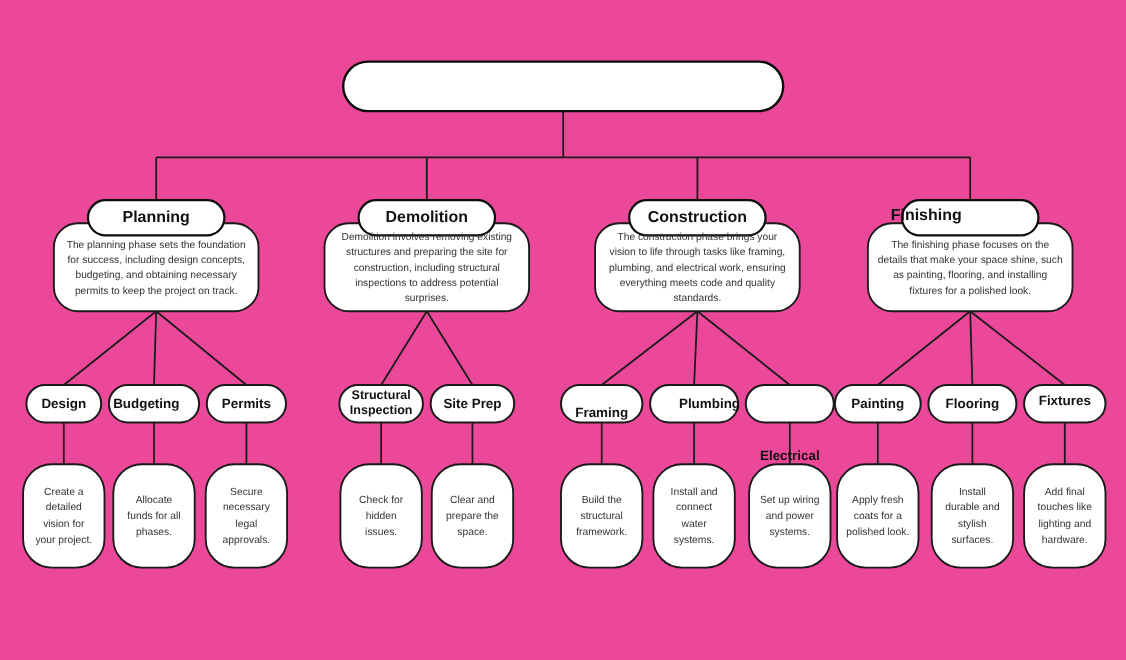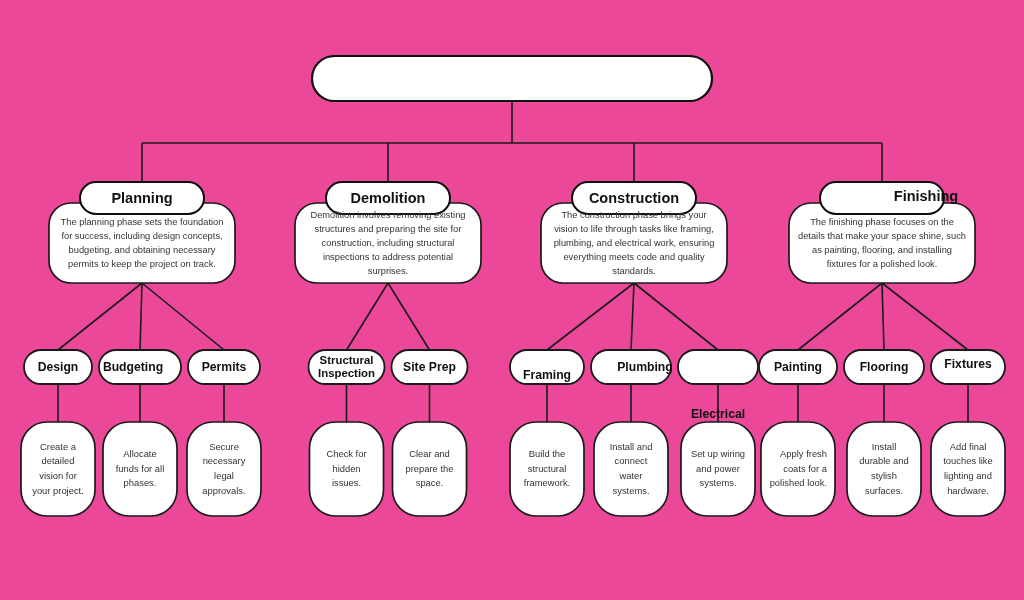--- a/index.html
+++ b/index.html
@@ -189,23 +189,23 @@
       <div class="txt task-label" style="left: 391.5px; top: 350px; width: 76px; height: 34px;">Site Prep</div>
       <div class="txt detail-text" style="left: 392.5px; top: 422px; width: 74px; height: 94px;">Clear and prepare the space.</div>
       <div class="txt phase-label" style="left: 572px; top: 182px; width: 124px; height: 32px;">Construction</div>
       <div class="txt phase-desc" style="left: 541px; top: 207px; width: 186px; height: 72px;">The construction phase brings your vision to life through tasks like framing, plumbing, and electrical work, ensuring everything meets code and quality standards.</div>
       <div class="txt task-label" style="left: 510px; top: 350px; width: 74px; height: 50px;">Framing</div>
       <div class="txt detail-text" style="left: 510px; top: 422px; width: 74px; height: 94px;">Build the structural framework.</div>
       <div class="txt task-label" style="left: 591px; top: 350px; width: 80px; height: 34px; padding-left: 28px;">Plumbing</div>
       <div class="txt detail-text" style="left: 594px; top: 422px; width: 74px; height: 94px;">Install and connect water systems.</div>
       <div class="txt task-label" style="left: 678px; top: 350px; width: 80px; height: 34px; margin-top: 47px;">Electrical</div>
       <div class="txt detail-text" style="left: 681px; top: 422px; width: 74px; height: 94px;">Set up wiring and power systems.</div>
-      <div class="txt phase-label" style="left: 864px; top: 182px; width: 124px; height: 28px;">Finishing</div>
+      <div class="txt phase-label" style="left: 780px; top: 182px; width: 124px; height: 28px;">Finishing</div>
       <div class="txt phase-desc" style="left: 789px; top: 207px; width: 186px; height: 72px;">The finishing phase focuses on the details that make your space shine, such as painting, flooring, and installing fixtures for a polished look.</div>
       <div class="txt task-label" style="left: 759px; top: 350px; width: 78px; height: 34px;">Painting</div>
-      <div class="txt detail-text" style="left: 761px; top: 422px; width: 74px; height: 94px; text-align: right;">Apply fresh coats for a polished look.</div>
+      <div class="txt detail-text" style="left: 761px; top: 422px; width: 74px; height: 94px;">Apply fresh coats for a polished look.</div>
       <div class="txt task-label" style="left: 844px; top: 350px; width: 80px; height: 34px;">Flooring</div>
       <div class="txt detail-text" style="left: 847px; top: 422px; width: 74px; height: 94px;">Install durable and stylish surfaces.</div>
       <div class="txt task-label" style="left: 931px; top: 350px; width: 74px; height: 28px;">Fixtures</div>
       <div class="txt detail-text" style="left: 931px; top: 422px; width: 74px; height: 94px;">Add final touches like lighting and hardware.</div>
     </div>
 
 </div>
 
 </body></html>

